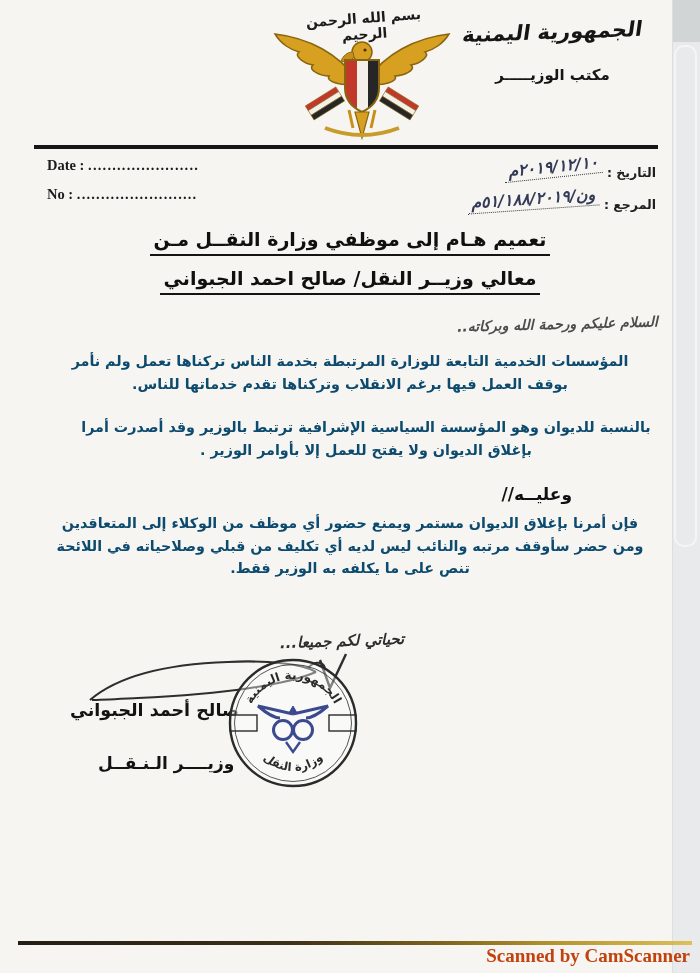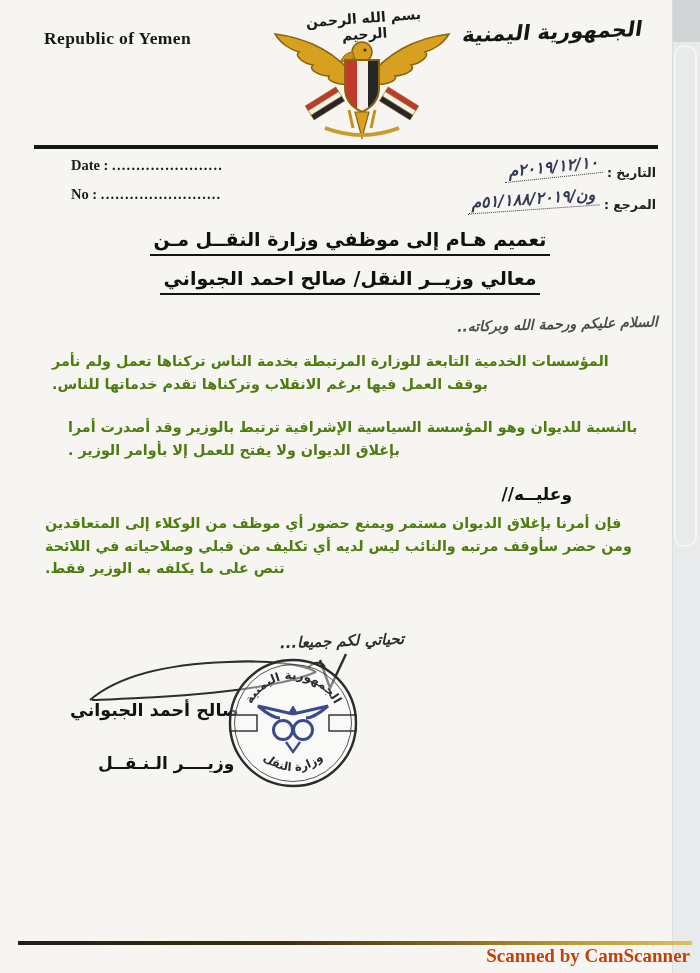--- a/index.html
+++ b/index.html
@@ -21,31 +21,31 @@
   .bismillah{position:absolute;left:28px;top:8px;width:140px;text-align:center;
     font-size:14px;font-weight:700;transform:rotate(-4deg);color:#1b1b1b;direction:rtl;}
   .emblem-svg{position:absolute;left:0;top:22px;}
   
   .ar-header{right:58px;top:20px;text-align:center;direction:rtl;color:#151515;}
   .ar-country{font-size:21px;font-weight:700;transform:skewX(-10deg) rotate(-2deg);letter-spacing:1px;}
   .ar-ministry{font-size:16.5px;font-weight:700;margin-top:9px;}
   .ar-office{font-size:15px;font-weight:700;margin-top:22px;}
   .rule{left:34px;top:145px;width:624px;height:3.5px;background:#161616;}
   
-  .ref-en{left:47px;font-family:"Liberation Serif",serif;font-weight:700;font-size:14.5px;color:#1b1b1b;margin-left:24px;}
+  .ref-en{left:47px;font-family:"Liberation Serif",serif;font-weight:700;font-size:14.5px;color:#1b1b1b;}
   .ref-en .dots{letter-spacing:1.2px;}
   .ref-ar{right:44px;direction:rtl;font-size:12.5px;font-weight:700;color:#202020;white-space:nowrap;}
   .hand{display:inline-block;font-size:16px;font-weight:700;font-style:italic;color:#323a56;
     transform:rotate(-6deg);position:relative;top:-5px;border-bottom:1px dotted #3a3a3a;padding:0 4px 1px 4px;}
   
   .title-line{left:120px;width:460px;text-align:center;direction:rtl;font-weight:700;font-size:19px;color:#101010;}
   .title-line span{display:inline-block;border-bottom:2.5px solid #141414;padding:0 4px 4px 4px;}
   
   .salutation{right:42px;direction:rtl;font-size:14px;font-weight:600;font-style:italic;color:#4c4c4c;transform:rotate(-1.5deg);}
-  .para{direction:rtl;text-align:left;font-weight:700;font-size:14.3px;line-height:1.58;color:#4d7c0f;}
+  .para{direction:rtl;text-align:center;font-weight:700;font-size:14.3px;line-height:1.58;color:#0c4a6e;}
   .p1{left:52px;top:350px;width:596px;}
   .p2{left:68px;top:416px;width:596px;}
   .heading-ar{right:128px;top:484px;direction:rtl;font-weight:700;font-size:17px;color:#111;}
   .p3{left:45px;top:512px;width:610px;}
   .p4{left:40px;top:597px;width:620px;}
   .greet-hand{left:232px;top:632px;width:220px;direction:rtl;text-align:center;font-size:15px;font-weight:700;
     font-style:italic;color:#2e2e2e;transform:rotate(-2deg);}
   
   .sig-svg{left:78px;top:648px;}
   .signer-name{left:70px;top:700px;direction:rtl;font-weight:700;font-size:17.5px;color:#131313;white-space:nowrap;}
@@ -59,21 +59,20 @@
 </head>
 <body>
 
 <div class="page">
 
   <div class="abs scan-band"></div>
   <div class="abs scan-band-top"></div>
   <div class="abs scan-curl"></div>
 
   <div class="abs en-header">
-    <div>Republic of Yemen</div>
   </div>
 
   <div class="abs emblem-wrap">
     <div class="bismillah">بسم الله الرحمن الرحيم</div>
     <svg class="emblem-svg" width="192" height="116" viewBox="0 0 190 116">
 
       <path d="M100 56 C118 30 148 14 182 10 C176 20 166 26 158 28 C164 32 152 40 144 41 C150 46 136 52 128 52 C132 58 114 62 104 60 Z" fill="#d7a020" stroke="#8a6510" stroke-width="1.5"></path>
       <path d="M90 56 C72 30 42 14 8 10 C14 20 24 26 32 28 C26 32 38 40 46 41 C40 46 54 52 62 52 C58 58 76 62 86 60 Z" fill="#d7a020" stroke="#8a6510" stroke-width="1.5"></path>
 
       <circle cx="95" cy="28" r="10" fill="#d7a020" stroke="#8a6510" stroke-width="1.5"></circle>
@@ -103,20 +102,21 @@
 
       <polygon points="88,88 95,114 102,88" fill="#d7a020" stroke="#8a6510" stroke-width="1.2"></polygon>
       <path d="M82 86 L86 104 M108 86 L104 104" stroke="#c8901a" stroke-width="3" fill="none"></path>
 
       <path d="M58 104 Q95 118 132 104" stroke="#c89b2a" stroke-width="4" fill="none"></path>
     </svg>
   </div>
 
   <div class="abs ar-header">
     <div class="ar-country">الجمهورية اليمنية</div>
+    <div class="ar-office">مكتب الوزيـــــر</div>
   </div>
 
   <div class="abs rule"></div>
 
   <div class="abs ref-en" style="top:157px;">
     <span>Date :</span>
     <span class="dots">.......................</span>
   </div>
   <div class="abs ref-en" style="top:186px;">
     <span>No :</span>

